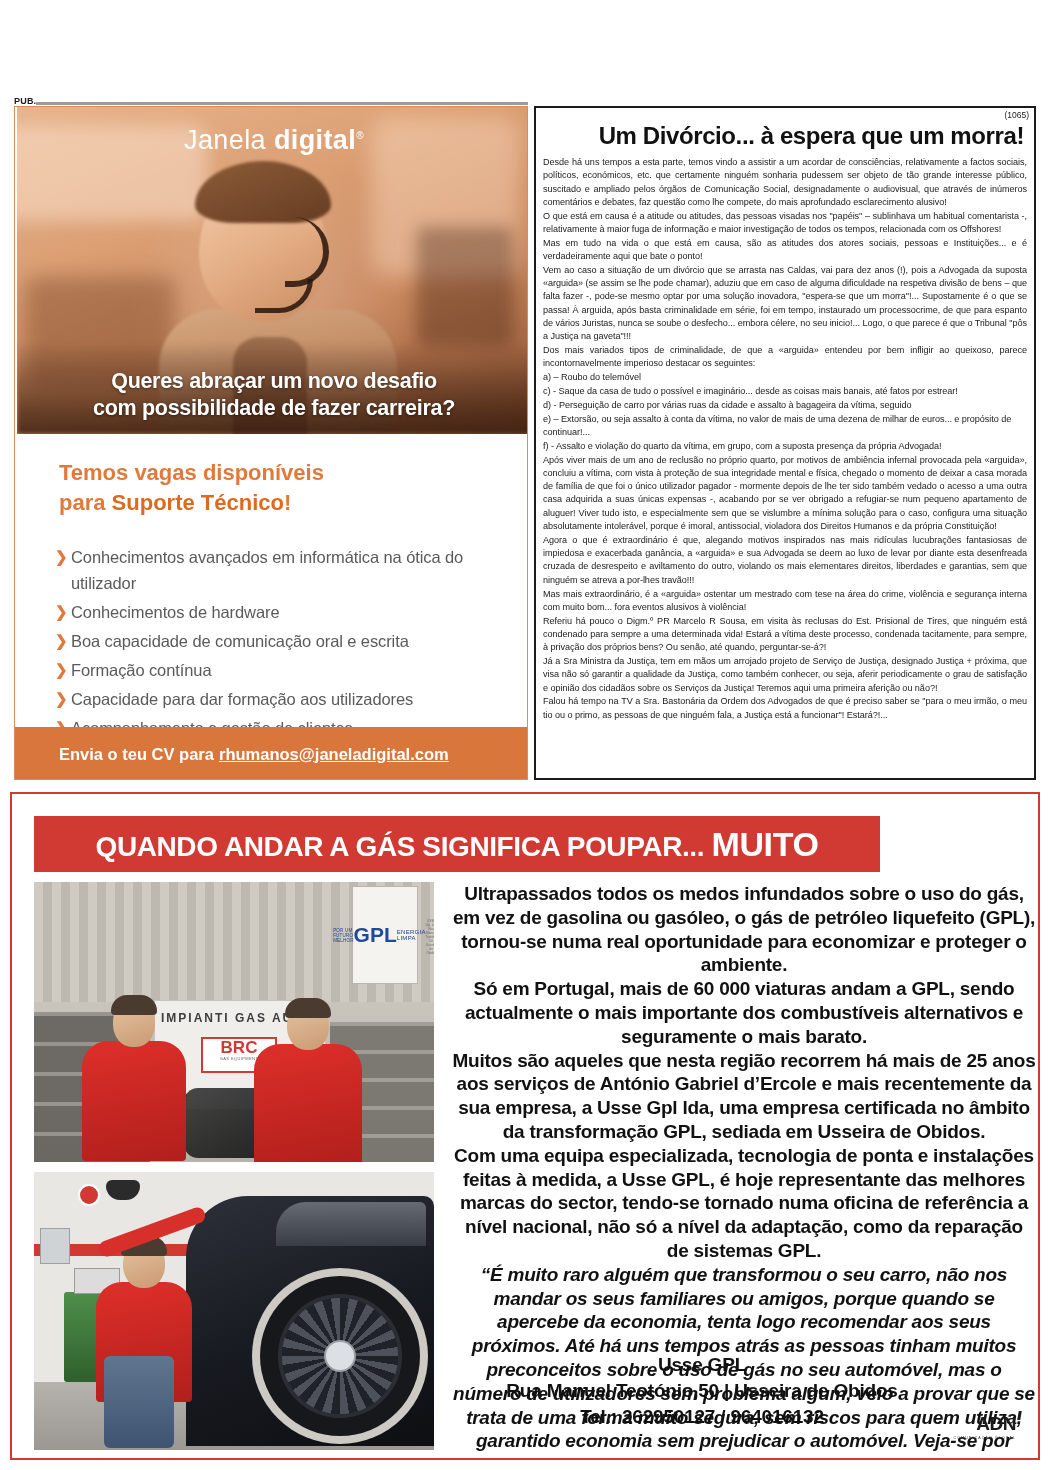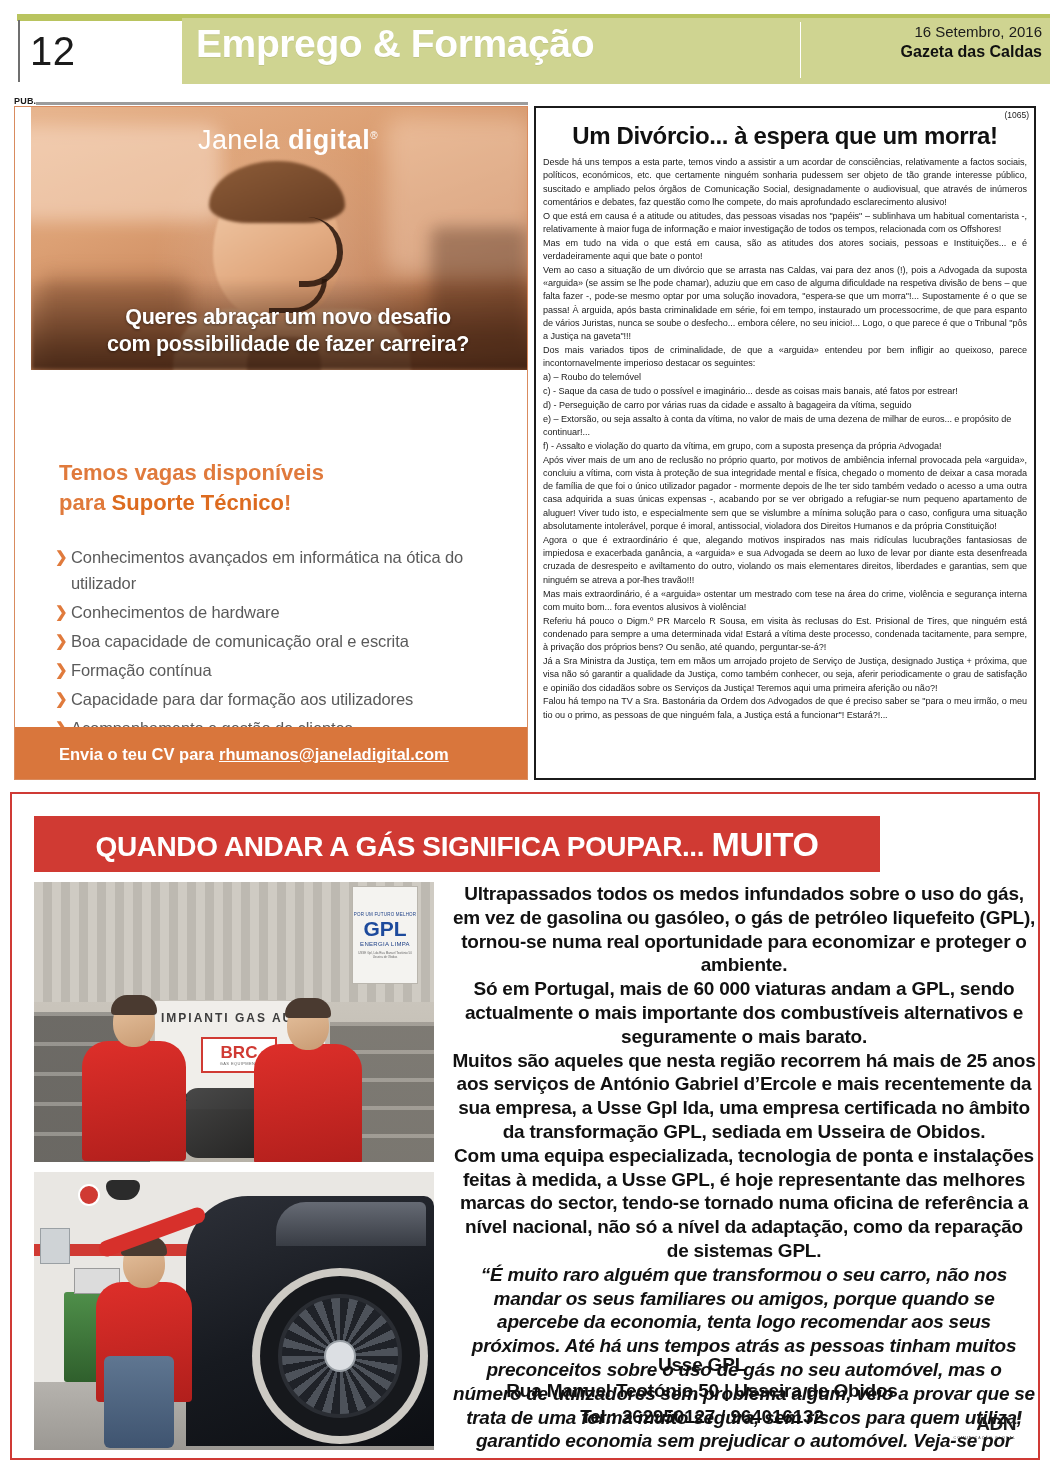--- a/index.html
+++ b/index.html
@@ -54,21 +54,21 @@
   }
 
   
   .ad-janela {
     position: absolute; left: 14px; top: 106px; width: 514px; height: 674px;
     background: #ffffff;
     border: 1px solid #d98b5e;
     overflow: hidden;
   }
   .jd-photo {
-    position: absolute; left: 16px; top: 0; width: 514px; height: 263px;
+    position: absolute; left: 2px; top: 0; width: 514px; height: 327px;
     background:
       radial-gradient(circle at 50% 60%, rgba(255,255,255,0.22) 0%, rgba(255,255,255,0) 45%),
       linear-gradient(160deg, #e7b48d 0%, #dca074 32%, #c8855a 62%, #8a5233 100%);
     overflow: hidden;
   }
   
   .jd-bg-a {
     position: absolute; left: -20px; top: 18px; width: 210px; height: 96px;
     background: rgba(255,236,220,.45); filter: blur(9px); border-radius: 14px;
   }
@@ -166,21 +166,21 @@
 
   
   .article {
     position: absolute; left: 534px; top: 106px; width: 502px; height: 674px;
     border: 2px solid #1b1b1b; background: #fff; overflow: hidden;
   }
   .article-ref {
     position: absolute; right: 5px; top: 2px; font-size: 8.5px; color: #1b1b1b;
   }
   .article-title {
-    margin: 14px 10px 4px 10px; text-align: center;
+    margin: 14px 10px 4px 10px; text-align: right;
     font-size: 24px; font-weight: bold; color: #111; letter-spacing: -0.4px;
   }
   .article-body { padding: 2px 7px 0 7px; }
   .article-body p {
     font-size: 9.1px; line-height: 13.3px; color: #1b1b1b;
     text-align: justify; margin-bottom: 0.5px;
     letter-spacing: -0.05px;
   }
   .article-body p.listitem { text-align: left; }
 
@@ -209,38 +209,38 @@
     background: linear-gradient(180deg,#e6e4e0 0%,#d2cfca 50%,#9b9893 100%);
   }
   
   .p1-wall {
     position: absolute; left:0; top:0; width: 400px; height: 120px;
     background: repeating-linear-gradient(90deg,#cfcbc3 0 9px,#bdb9b1 9px 18px);
   }
   .p1-sign {
     position: absolute; right: 16px; top: 4px; width: 66px; height: 98px;
     background: #f4f3f0; border: 1px solid #b9b5ad;
-    display: flex; flex-direction: column; align-items: center; justify-content: center;
+    display: flex; align-items: center; justify-content: center;
   }
   .p1-sign-top { font-size: 4.5px; color: #1c3f86; letter-spacing: .2px; }
   .p1-sign-main { font-size: 21px; font-weight: bold; color: #1d4a9c; line-height: 24px; }
   .p1-sign-sub { font-size: 6px; color: #1c3f86; letter-spacing: .3px; }
   .p1-sign-fine { font-size: 3px; color: #6a6a6a; margin-top: 4px; text-align:center; line-height: 4px;}
   .p1-board {
     position: absolute; left: 120px; top: 118px; width: 172px; height: 110px;
     background: #f0eeea; border: 1px solid #c8c4bc;
   }
   .p1-board-txt {
     position: absolute; left: 6px; top: 10px; font-size: 12px; font-weight: bold;
     color: #3d3d3d; letter-spacing: 2px;
   }
   .p1-brc {
     position: absolute; left: 46px; top: 36px; width: 76px; height: 36px;
     background: #fff; border: 2px solid #d03a33;
-    display:flex; flex-direction:column; align-items:center; justify-content:center;
+    display:flex; flex-direction:column; align-items:center; 
   }
   .p1-brc-main { color: #d03a33; font-weight: bold; font-size: 17px; line-height:17px; }
   .p1-brc-sub { color: #666; font-size: 4px; letter-spacing: .4px; }
   .p1-board-ser {
     position: absolute; left: 8px; bottom: 6px; font-size: 11px; font-weight: bold;
     color: #3d3d3d; letter-spacing: 1px;
   }
   .p1-shelfL {
     position: absolute; left: 0; top: 130px; width: 116px; height: 150px;
     background: repeating-linear-gradient(180deg,#8f8d88 0 4px,#5d5b57 4px 30px);
@@ -363,31 +363,20 @@
   }
   .adn-sub {
     font-size: 3.6px; color: #333; letter-spacing: 1.1px; margin-top: 2px;
   }
 </style>
 </head>
 <body>
 
 <div class="page">
 
-  <div class="masthead">
-    <div class="mast-greenstrip"></div>
-    <div class="mast-block"></div>
-    <div class="mast-pagenum">12</div>
-    <div class="mast-section-title">Emprego &amp; Formação</div>
-    <div class="mast-divider"></div>
-    <div class="mast-right">
-      <div class="mast-date">16 Setembro, 2016</div>
-      <div class="mast-paper">Gazeta das Caldas</div>
-    </div>
-  </div>
 
   <div class="pub-label">PUB.</div>
   <div class="pub-rule"></div>
 
   <div class="ad-janela">
     <div class="jd-photo">
       <div class="jd-bg-a"></div>
       <div class="jd-bg-b"></div>
       <div class="jd-bg-c"></div>
       <div class="jd-bg-d"></div>

